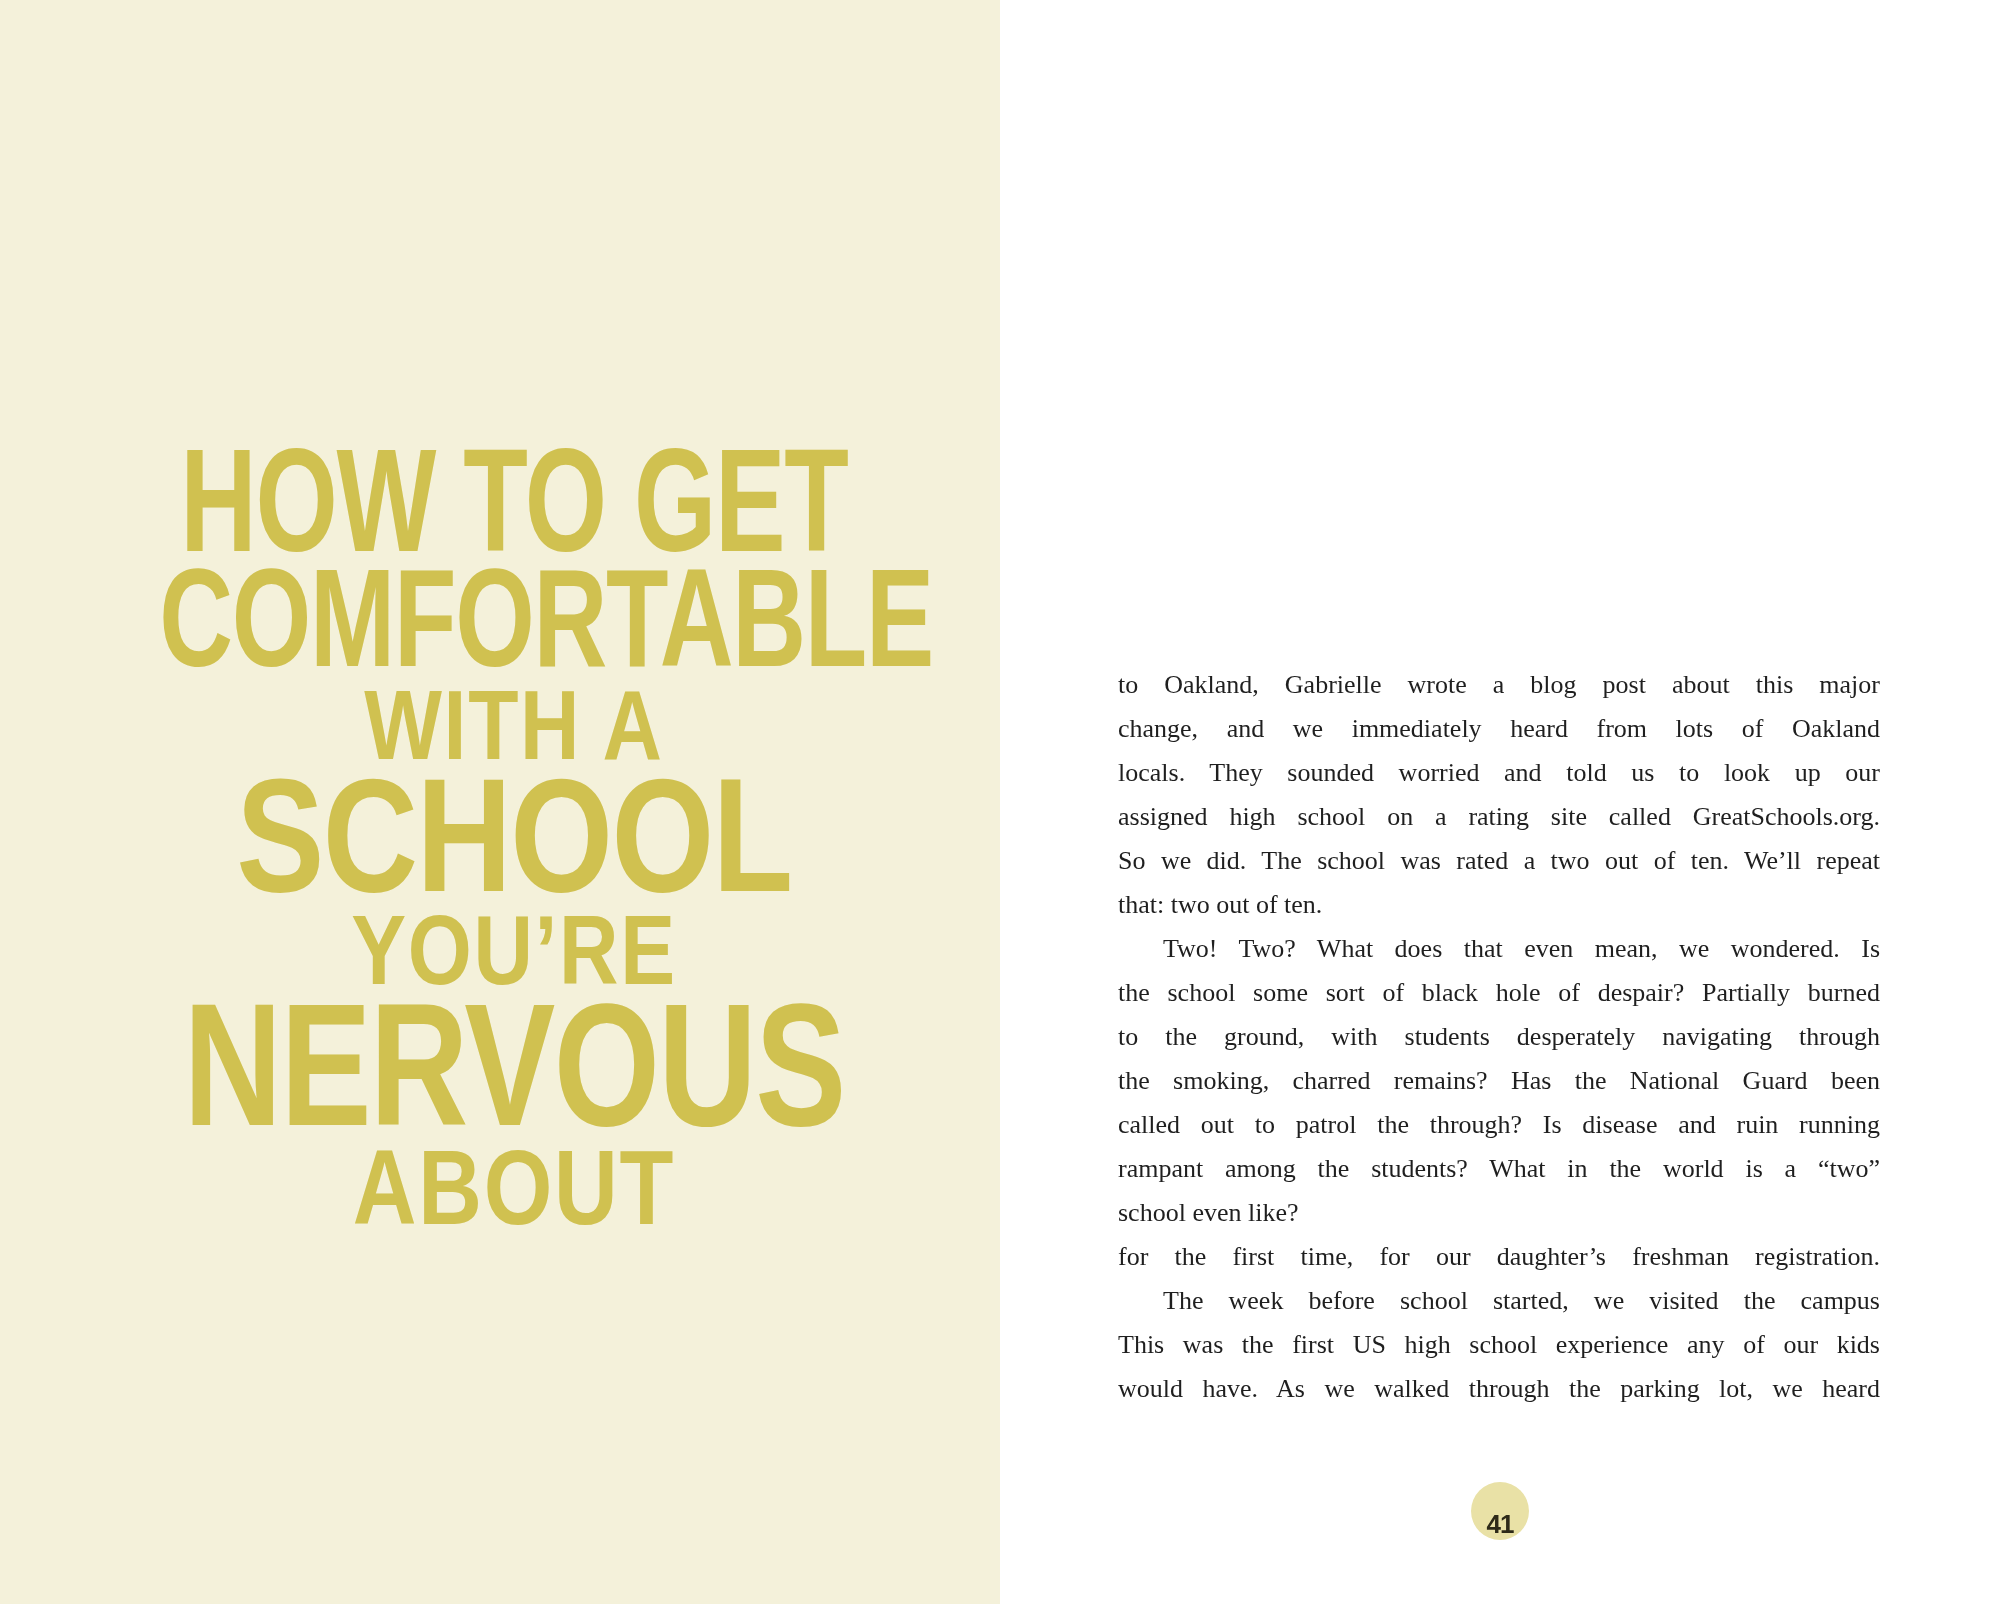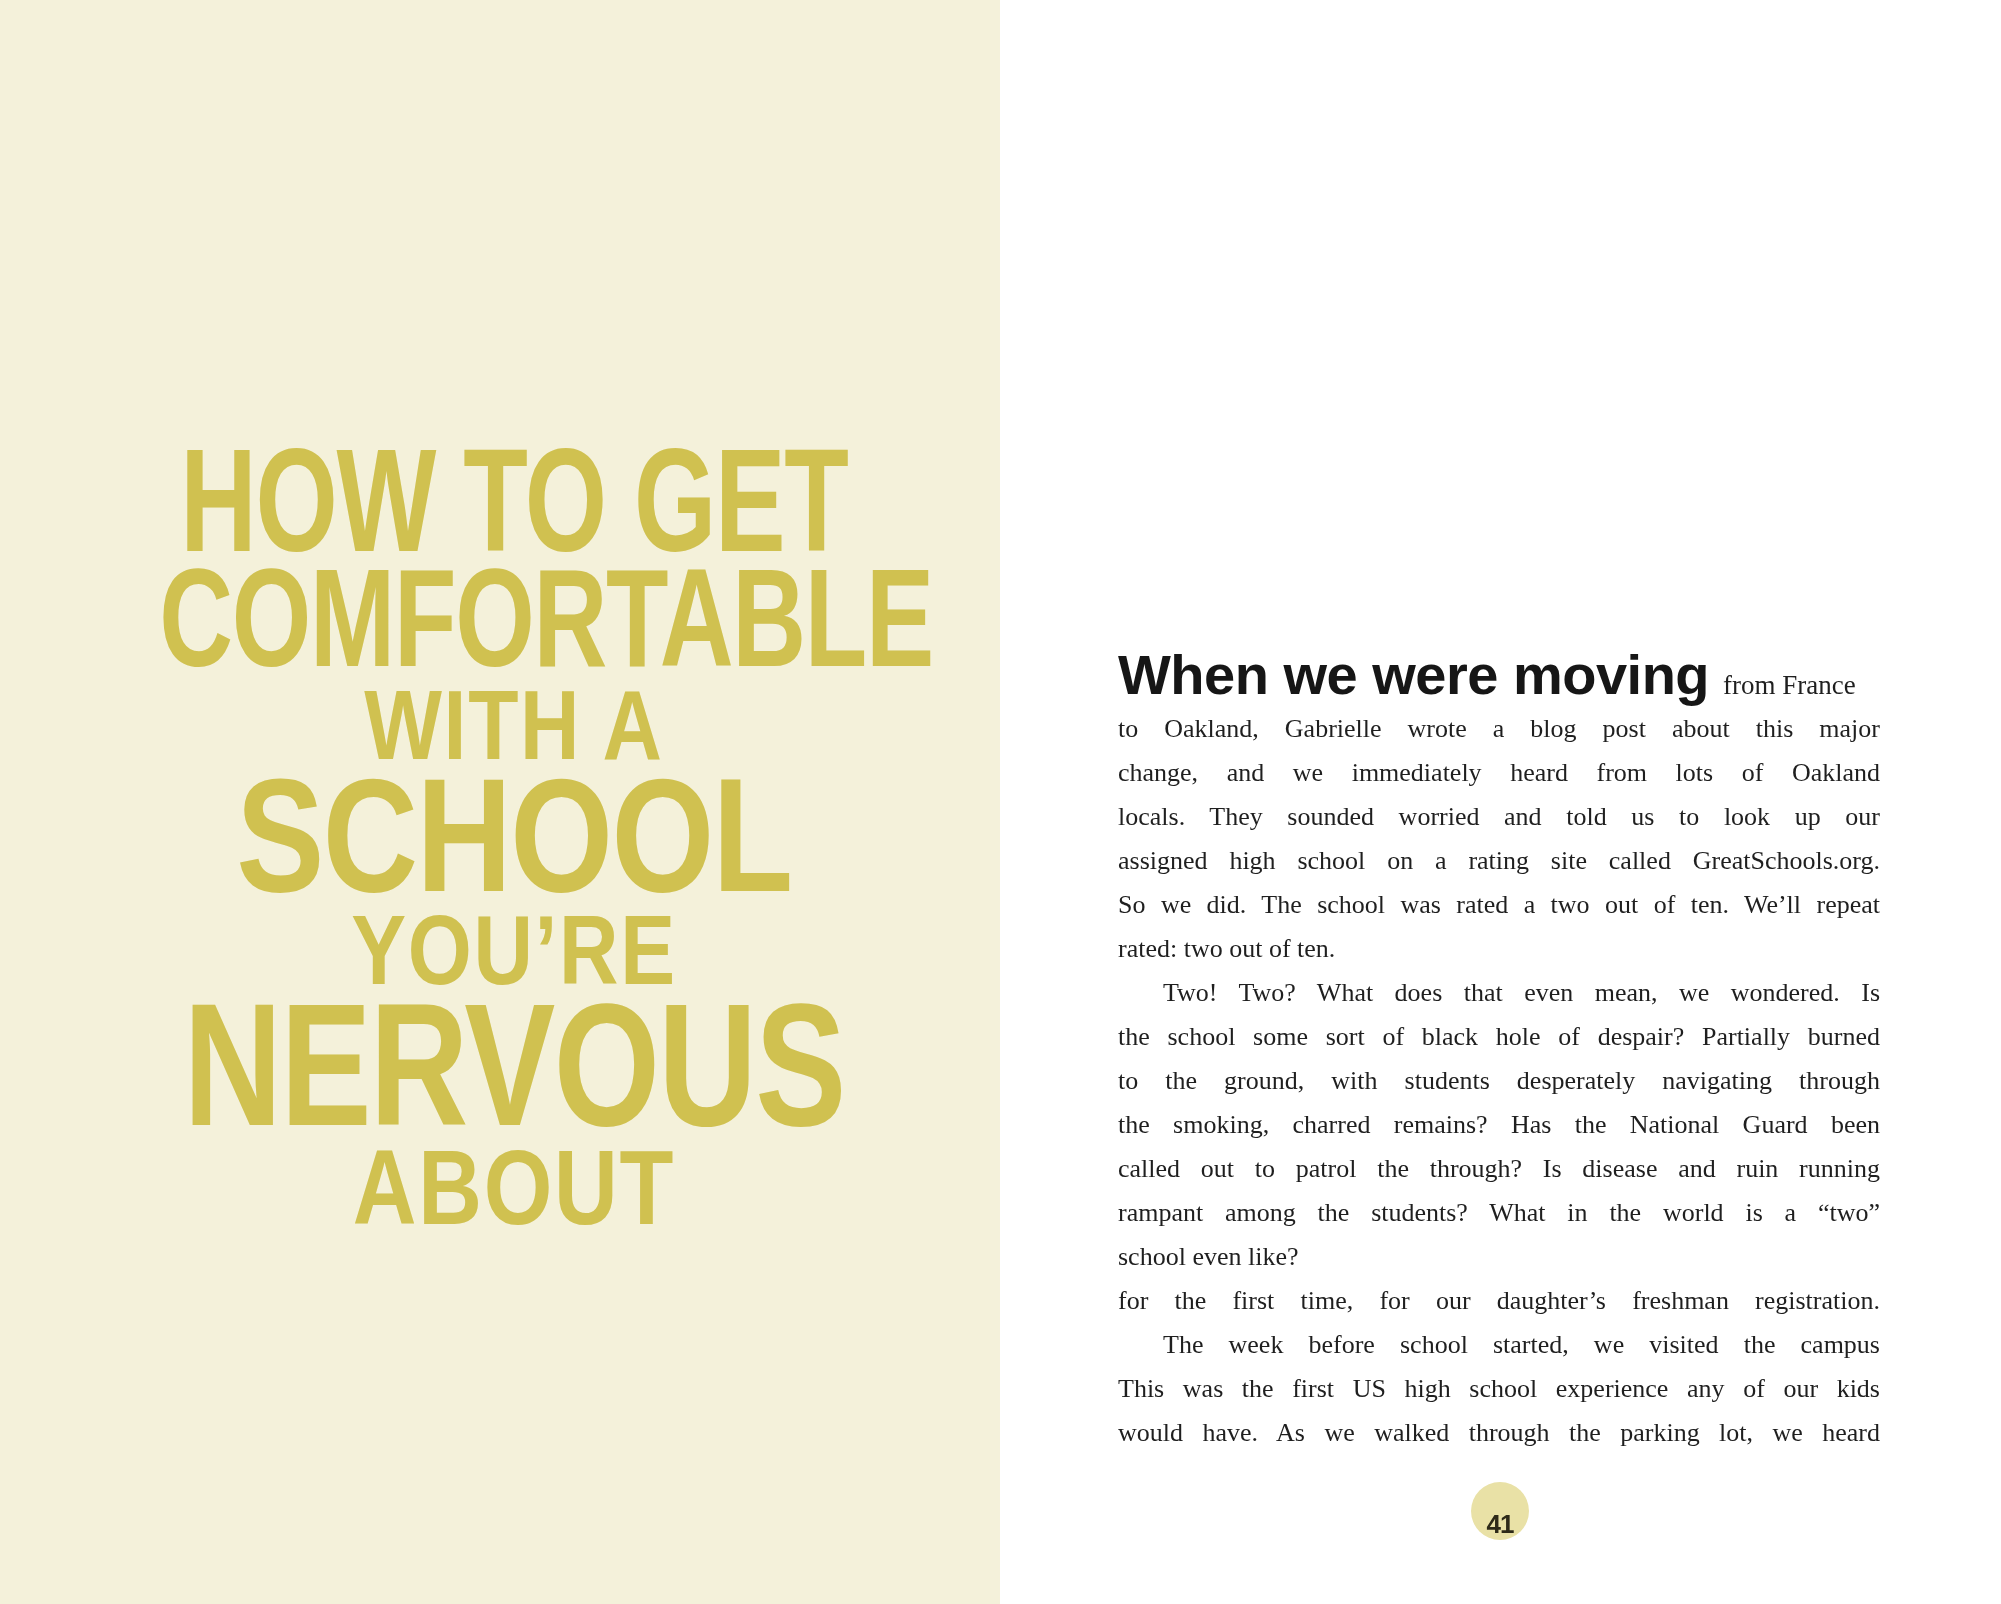--- a/index.html
+++ b/index.html
@@ -82,29 +82,26 @@
         <div class="tline t3">WITH A</div>
         <div class="tline t4">SCHOOL</div>
         <div class="tline t5">YOU’RE</div>
         <div class="tline t6">NERVOUS</div>
         <div class="tline t7">ABOUT</div>
       </h1>
   </section>
 
   <section class="page-right">
     <div class="bodycol">
-      <div class="headline">
-        <span class="lead">When we were moving</span><span class="lead-tail">from France</span>
-      </div>
     <div class="bline">to Oakland, Gabrielle wrote a blog post about this major</div>
         <div class="bline">change, and we immediately heard from lots of Oakland</div>
         <div class="bline">locals. They sounded worried and told us to look up our</div>
         <div class="bline">assigned high school on a rating site called GreatSchools.org.</div>
         <div class="bline">So we did. The school was rated a two out of ten. We’ll repeat</div>
-        <div class="bline plast">rated: two out of ten.</div>
+        <div class="bline plast">that: two out of ten.</div>
         <div class="bline indent">Two! Two? What does that even mean, we wondered. Is</div>
         <div class="bline">the school some sort of black hole of despair? Partially burned</div>
         <div class="bline">to the ground, with students desperately navigating through</div>
         <div class="bline">the smoking, charred remains? Has the National Guard been</div>
         <div class="bline">called out to patrol the through? Is disease and ruin running</div>
         <div class="bline">rampant among the students? What in the world is a “two”</div>
         <div class="bline plast">school even like?</div>
         <div class="bline">for the first time, for our daughter’s freshman registration.</div>
         <div class="bline indent">The week before school started, we visited the campus</div>
         <div class="bline">This was the first US high school experience any of our kids</div>

